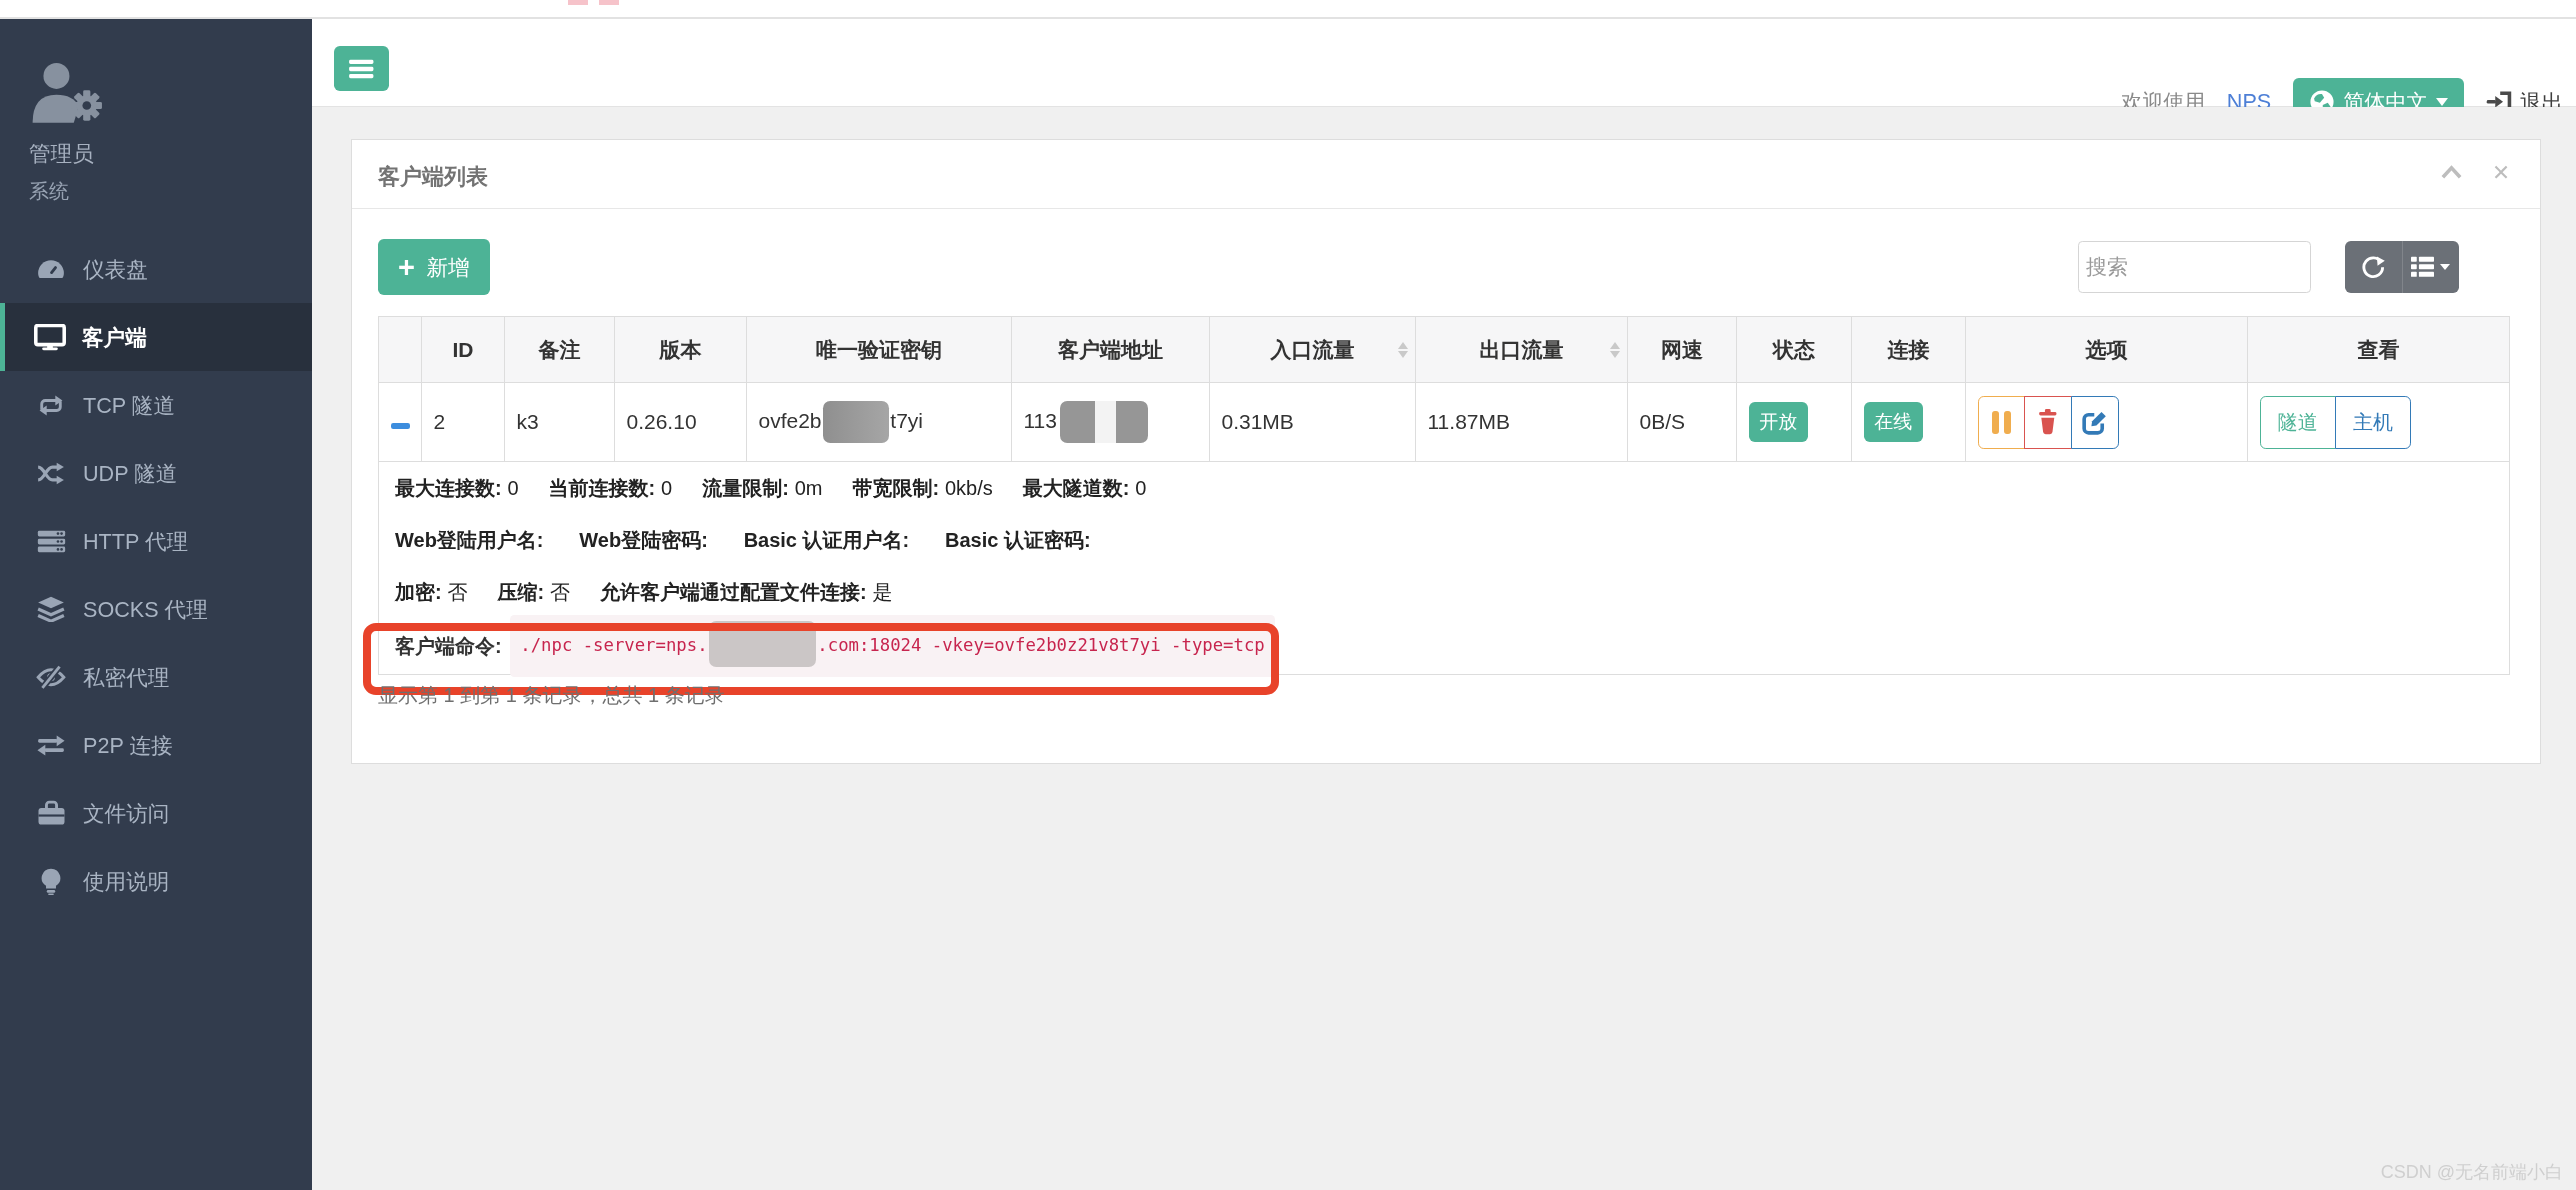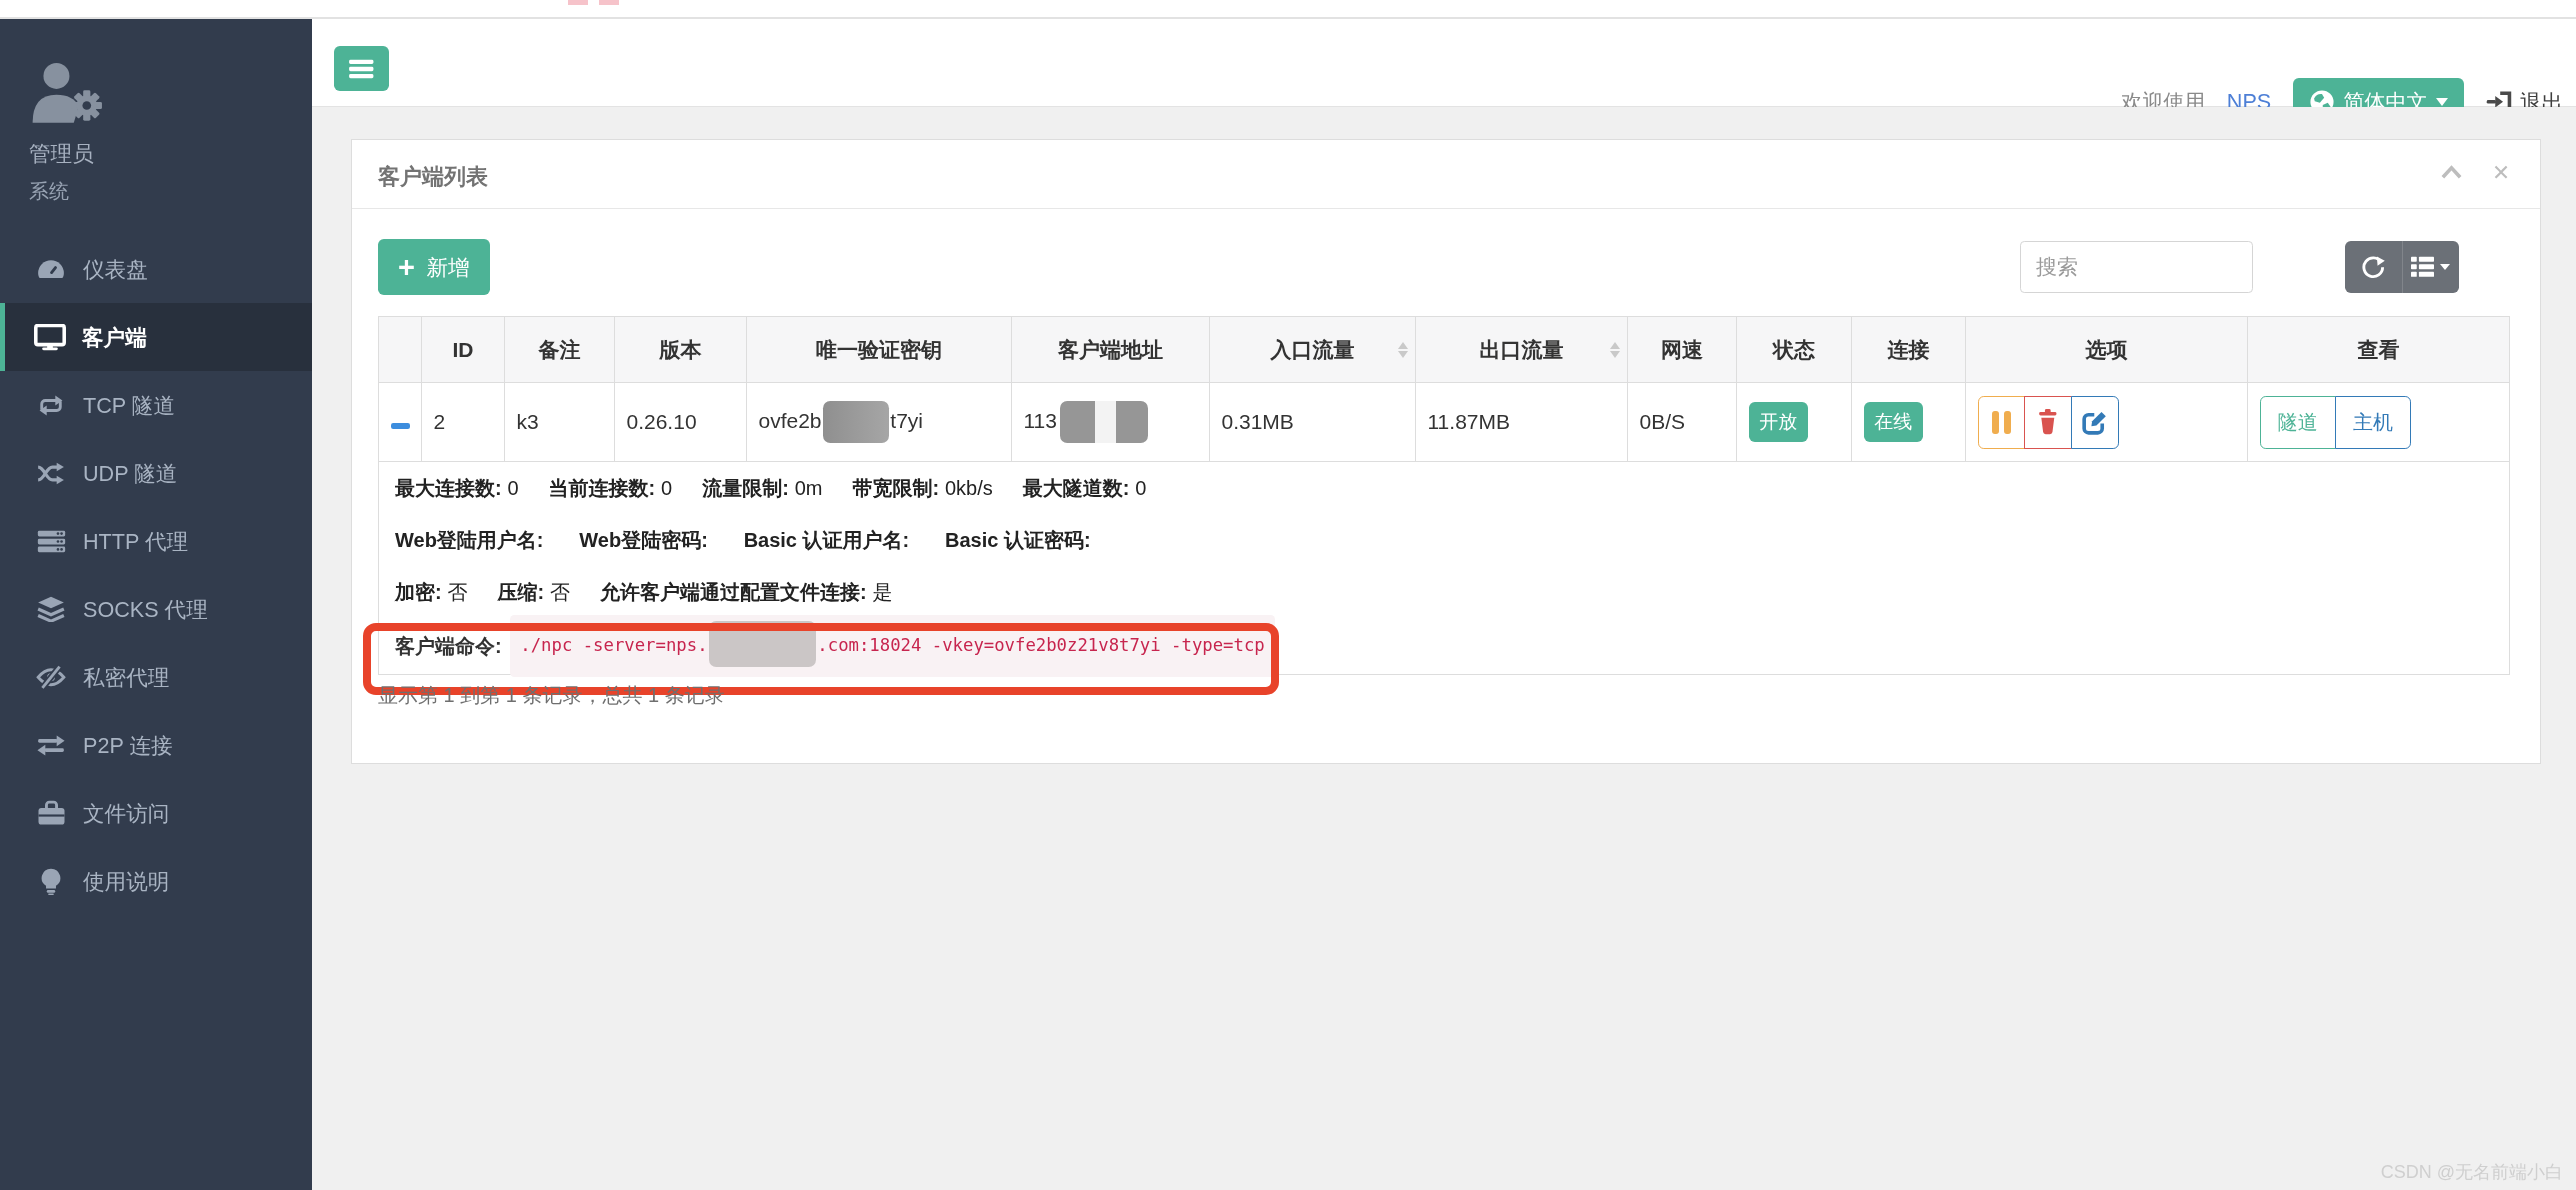--- a/index.html
+++ b/index.html
@@ -46,22 +46,22 @@
   .content { position:absolute; left:312px; top:107px; width:2264px; height:1083px; background:#f0f0f0; }
   .panel { position:absolute; left:39px; top:32px; width:2190px; height:625px; background:#fff; border:0.7px solid #ddd; }
   .panel-header { position:relative; height:69px; border-bottom:1.4px solid #e7e7e7; }
   .panel-title { position:absolute; left:26px; top:21.6px; font-size:22px; font-weight:bold; color:#737373; }
   .panel-tools { position:absolute; right:30px; top:21.6px; display:flex; gap:29px; align-items:center; color:#bdbdbd; }
   .panel-tools .tool { cursor:pointer; font-size:21.6px; line-height:21.6px; }
 
   .add-btn { position:absolute; left:26px; top:99px; height:56px; background:#4db396; border:none; border-radius:5.8px;
              color:#fff; font-size:21.6px; display:flex; align-items:center; gap:11.5px; padding:0 20px; cursor:pointer; }
   .plus-glyph { font-size:29px; font-weight:bold; line-height:29px; }
-  .search-input { position:absolute; left:1668px; top:101px; width:233px; height:52px; border:1.4px solid #d5d5d5; border-radius:4.3px;
-                  font-size:21px; padding:0 15px; color:#737373; outline:none; }
+  .search-input { position:absolute; left:1726px; top:101px; width:233px; height:52px; border:1.4px solid #d5d5d5; border-radius:4.3px;
+                  font-size:21px; padding:0 7px; color:#737373; outline:none; }
   .search-input::placeholder { color:#9a9a9a; }
   .grid-btns { position:absolute; left:1993px; top:101px; width:114px; height:52px; background:#6b7077; border-radius:5.8px;
                display:flex; align-items:center; }
   .grid-btn { flex:1; height:100%; display:flex; align-items:center; justify-content:center; cursor:pointer; color:#fff; gap:5.8px; }
   .grid-btn + .grid-btn { border-left:0.7px solid rgba(255,255,255,0.15); }
   .caret-down-sm { width:0; height:0; border-left:5px solid transparent; border-right:5px solid transparent; border-top:6.5px solid #fff; }
 
   
   .client-table { position:absolute; left:26px; top:176px; width:2132px; border-collapse:collapse; table-layout:fixed; }
   .client-table th, .client-table td { border:0.7px solid #ddd; }

